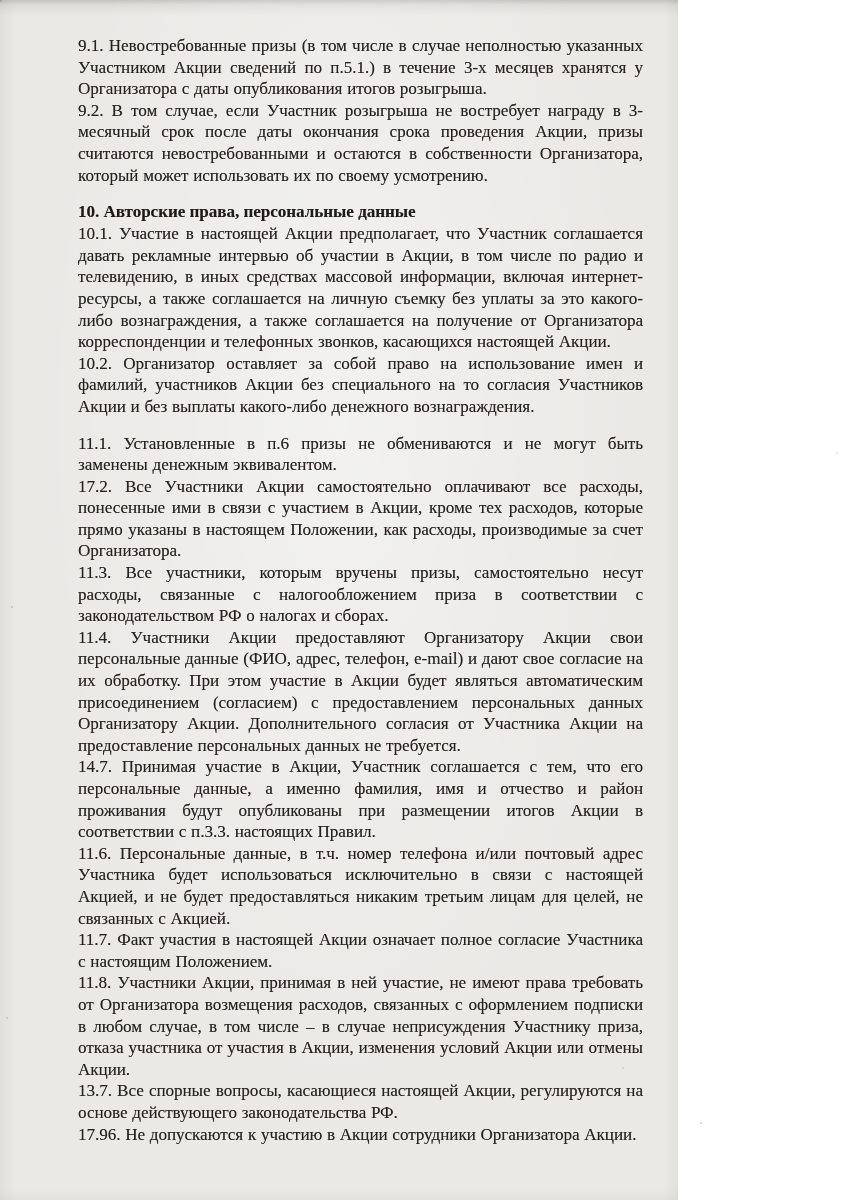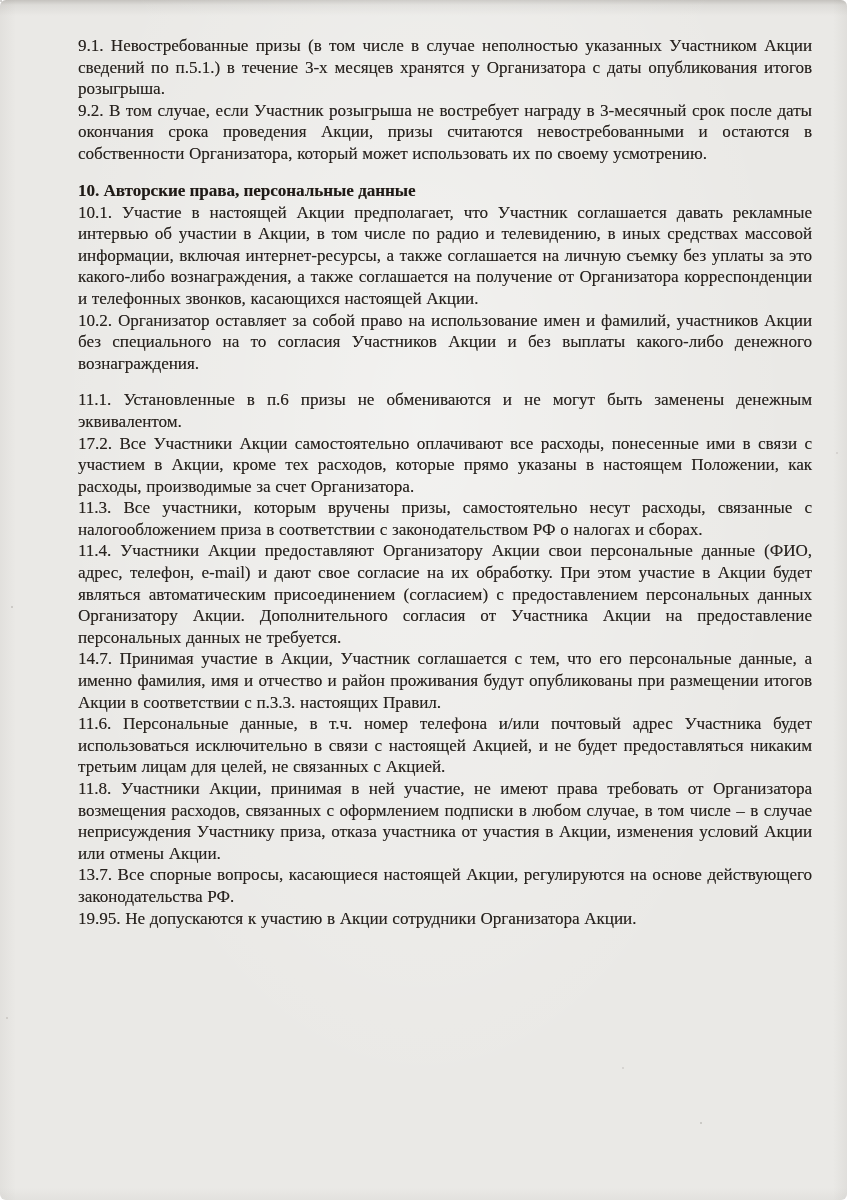--- a/index.html
+++ b/index.html
@@ -7,31 +7,30 @@
     padding: 0;
   }
   body {
     width: 847px;
     height: 1200px;
     overflow: hidden;
     font-family: "Liberation Serif", "DejaVu Serif", serif;
   }
   .page {
     position: relative;
-    width: 847px;
+    width: 678px;
     height: 1200px;
     box-sizing: border-box;
     background-color: #eae9e6;
     background-image:
       radial-gradient(ellipse at 50% 35%, rgba(255,255,255,0.40) 0%, rgba(255,255,255,0) 62%),
       linear-gradient(180deg, rgba(110,105,98,0.30) 0px, rgba(110,105,98,0.10) 5px, rgba(110,105,98,0) 16px),
       linear-gradient(90deg, rgba(110,105,98,0.07) 0px, rgba(110,105,98,0) 16px),
       linear-gradient(270deg, rgba(110,105,98,0.08) 0px, rgba(110,105,98,0) 14px),
       linear-gradient(0deg, rgba(110,105,98,0.06) 0px, rgba(110,105,98,0) 12px);
-    border-radius: 6px;
   }
   
   .page::after {
     content: "";
     position: absolute;
     left: 0; top: 0;
     width: 2px; height: 2px;
     border-radius: 50%;
     background: rgba(90,85,78,0.35);
     box-shadow:
@@ -83,19 +82,20 @@
       <p class="clause">10.2. Организатор оставляет за собой право на использование имен и фамилий, участников Акции без специального на то согласия Участников Акции и без выплаты какого-либо денежного вознаграждения.</p>
     </section>
 
     <section class="sec-spaced">
       <p class="clause">11.1. Установленные в п.6 призы не обмениваются и не могут быть заменены денежным эквивалентом.</p>
       <p class="clause">17.2. Все Участники Акции самостоятельно оплачивают все расходы, понесенные ими в связи с участием в Акции, кроме тех расходов, которые прямо указаны в настоящем Положении, как расходы, производимые за счет Организатора.</p>
       <p class="clause">11.3. Все участники, которым вручены призы, самостоятельно несут расходы, связанные с налогообложением приза в соответствии с законодательством РФ о налогах и сборах.</p>
       <p class="clause">11.4. Участники Акции предоставляют Организатору Акции свои персональные данные (ФИО, адрес, телефон, e-mail) и дают свое согласие на их обработку. При этом участие в Акции будет являться автоматическим присоединением (согласием) с предоставлением персональных данных Организатору Акции. Дополнительного согласия от Участника Акции на предоставление персональных данных не требуется.</p>
       <p class="clause">14.7. Принимая участие в Акции, Участник соглашается с тем, что его персональные данные, а именно фамилия, имя и отчество и район проживания будут опубликованы при размещении итогов Акции в соответствии с п.3.3. настоящих Правил.</p>
       <p class="clause">11.6. Персональные данные, в т.ч. номер телефона и/или почтовый адрес Участника будет использоваться исключительно в связи с настоящей Акцией, и не будет предоставляться никаким третьим лицам для целей, не связанных с Акцией.</p>
+      <p class="clause">11.7. Факт участия в настоящей Акции означает полное согласие Участника с настоящим Положением.</p>
       <p class="clause">11.8. Участники Акции, принимая в ней участие, не имеют права требовать от Организатора возмещения расходов, связанных с оформлением подписки в любом случае, в том числе – в случае неприсуждения Участнику приза, отказа участника от участия в Акции, изменения условий Акции или отмены Акции.</p>
       <p class="clause">13.7. Все спорные вопросы, касающиеся настоящей Акции, регулируются на основе действующего законодательства РФ.</p>
-      <p class="clause">19.95. Не допускаются к участию в Акции сотрудники Организатора Акции.</p>
+      <p class="clause">17.96. Не допускаются к участию в Акции сотрудники Организатора Акции.</p>
     </section>
 
   </div>
 </div>
 
 </body></html>

